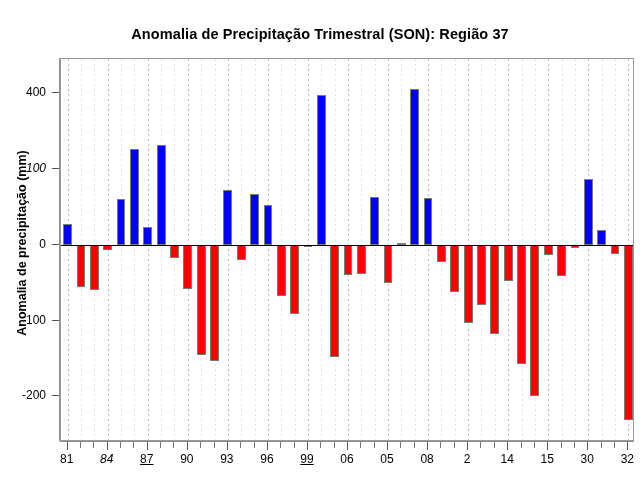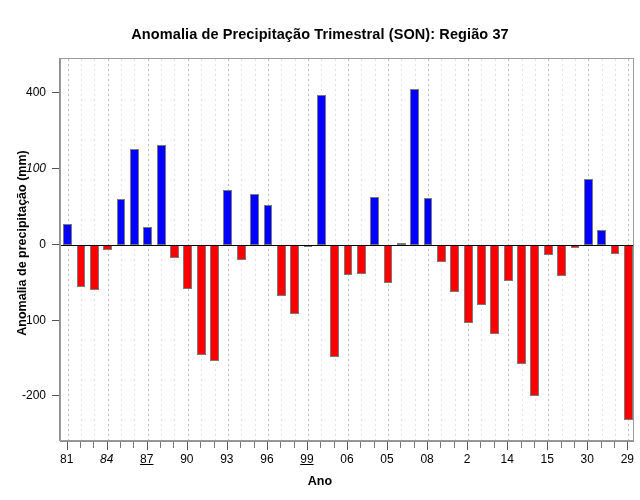--- a/index.html
+++ b/index.html
@@ -330,19 +330,18 @@
         <div class="x-tick-label" style="left: 166.86px;">93</div>
         <div class="x-tick-label" style="left: 206.907px;">96</div>
         <div class="x-tick-label" style="left: 246.953px; text-decoration: underline;">99</div>
         <div class="x-tick-label" style="left: 287px;">06</div>
         <div class="x-tick-label" style="left: 327.047px;">05</div>
         <div class="x-tick-label" style="left: 367.093px;">08</div>
         <div class="x-tick-label" style="left: 407.14px;">2</div>
         <div class="x-tick-label" style="left: 447.186px;">14</div>
         <div class="x-tick-label" style="left: 487.233px;">15</div>
         <div class="x-tick-label" style="left: 527.279px;">30</div>
-        <div class="x-tick-label" style="left: 567.326px;">29</div>
+        <div class="x-tick-label" style="left: 567.326px;">32</div>
       </div>
   </div>
 
-  <div id="x-axis-title">Ano</div>
 
 </div>
 
 </body></html>

